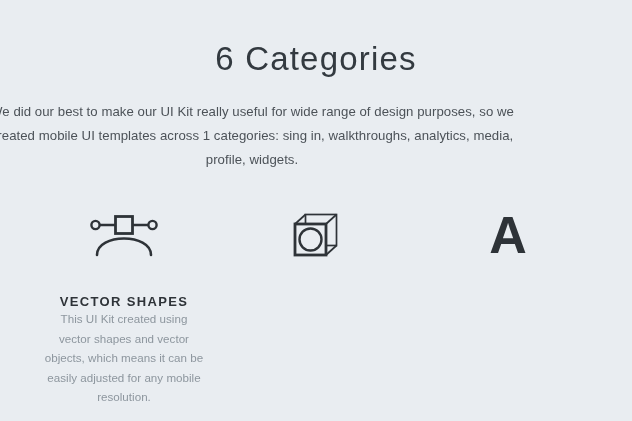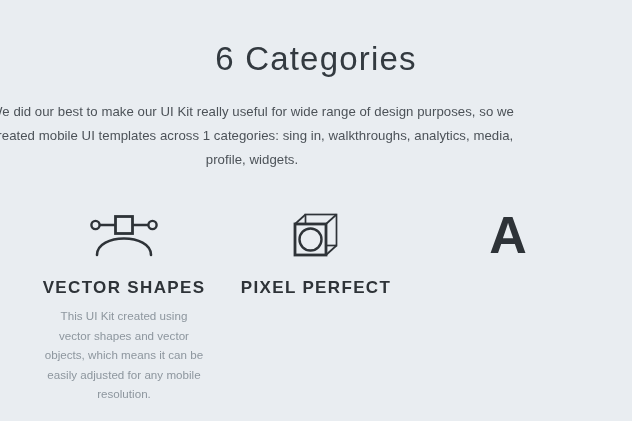--- a/index.html
+++ b/index.html
@@ -76,30 +76,29 @@
     height: 56px;
     display: flex;
     align-items: center;
     justify-content: center;
   }
   .feature-icon svg {
     display: block;
   }
 
   .feature-title {
-    margin-top: 18px;
-    font-size: 17px;
+    margin-top: 32px;
+    font-size: 13px;
     font-weight: 700;
     letter-spacing: 1.35px;
     color: #2e3338;
     line-height: 14px;
   }
 
   .feature-text {
-    margin-top: 11px;
     width: 160px;
     font-size: 11.6px;
     font-weight: 400;
     color: #8d969e;
     line-height: 19.5px;
     letter-spacing: 0.02px;
   }
 
   .glyph-A {
     font-family: "Liberation Sans", sans-serif;
@@ -149,21 +148,20 @@
           <line x1="5" y1="14" x2="15.5" y2="4.5" stroke="#2e3338" stroke-width="1.7"></line>
           <line x1="36" y1="14" x2="46.5" y2="4.5" stroke="#2e3338" stroke-width="1.7"></line>
           <line x1="5" y1="45" x2="15.5" y2="35.5" stroke="#2e3338" stroke-width="1.7"></line>
           <line x1="36" y1="45" x2="46.5" y2="35.5" stroke="#2e3338" stroke-width="1.7"></line>
 
           <rect x="5" y="14" width="31" height="31" stroke="#2e3338" stroke-width="2.8" fill="#e9edf1"></rect>
 
           <circle cx="20.5" cy="29.5" r="11" stroke="#2e3338" stroke-width="2.4" fill="none"></circle>
         </svg>
       </div>
-      <div class="feature-title">PIXEL PERFECT</div>
     </div>
 
     <div class="feature">
       <div class="feature-icon">
         <span class="glyph-A">A</span>
       </div>
     </div>
 
   </div>
 </div>

